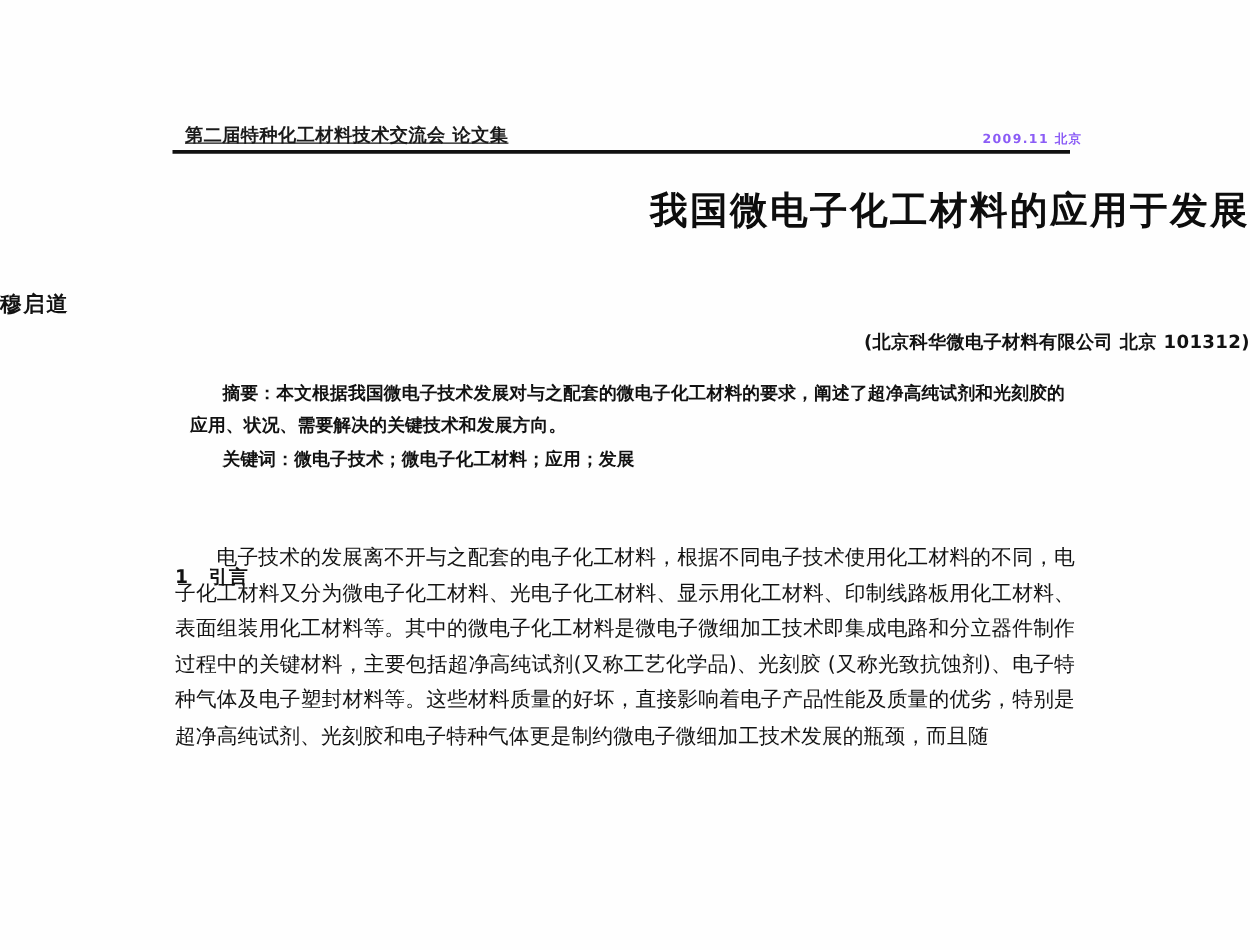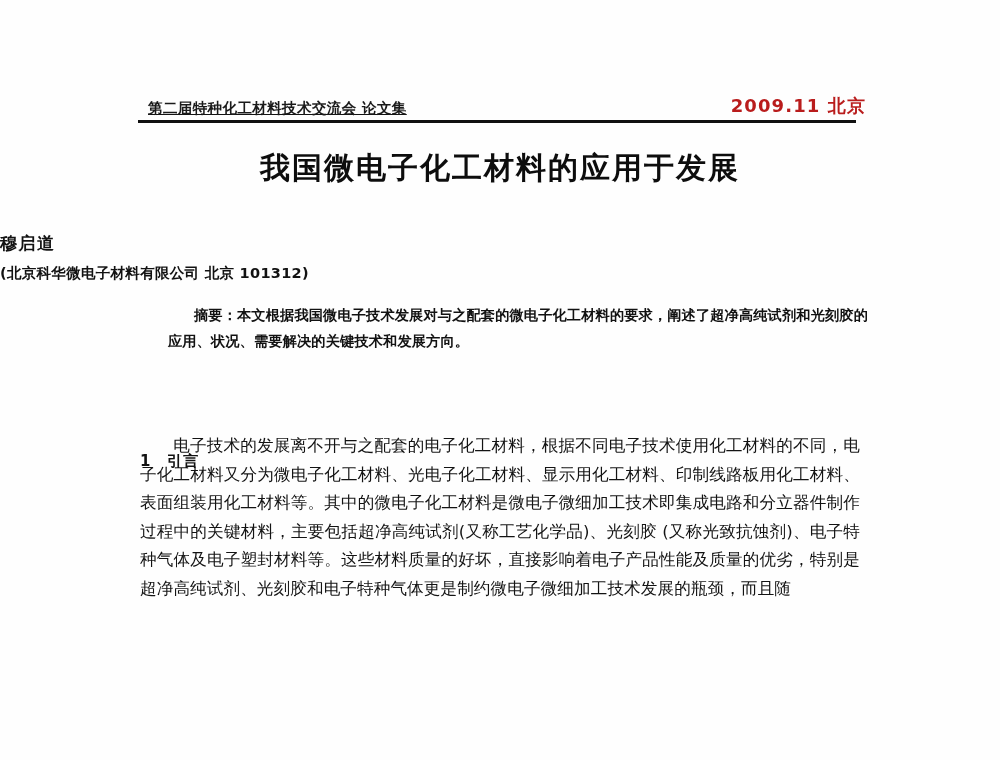--- a/index.html
+++ b/index.html
@@ -42,42 +42,42 @@
     font-weight: 700;
     letter-spacing: 0.4px;
     color: #1a1a1a;
     white-space: nowrap;
   }
   .runhead-date {
     position: absolute;
     right: 0;
     bottom: 0;
     font-family: "DejaVu Sans", sans-serif;
-    font-size: 18px;
+    font-size: 10px;
     font-weight: 700;
     letter-spacing: 1.1px;
-    color: #b91c1c;
+    color: #8b5cf6;
     white-space: nowrap;
   }
   .rule {
     position: absolute;
     left: 138px;
     top: 120px;
     width: 718px;
     height: 3px;
     background: #111;
   }
 
   
   .doc-title {
     position: absolute;
     left: 0;
     top: 148px;
     width: 1000px;
-    text-align: center;
+    text-align: right;
     font-family: "DejaVu Sans", sans-serif;
     font-size: 30px;
     font-weight: 700;
     letter-spacing: 2px;
     color: #0d0d0d;
   }
   .author {
     position: absolute;
     left: 0;
     top: 232px;
@@ -85,30 +85,30 @@
     text-align: left;
     font-size: 17px;
     font-weight: 700;
     letter-spacing: 1.5px;
   }
   .affiliation {
     position: absolute;
     left: 0;
     top: 264px;
     width: 1000px;
-    text-align: left;
+    text-align: right;
     font-size: 14.5px;
     font-weight: 700;
     letter-spacing: 0.3px;
   }
 
   
   .abstract {
     position: absolute;
-    left: 168px;
+    left: 152px;
     top: 302px;
     width: 700px;
     font-size: 14.2px;
     font-weight: 700;
     line-height: 26px;
     text-align: justify;
     text-justify: inter-character;
     letter-spacing: 0.15px;
     font-family: Liberation Serif, serif;
   }
@@ -169,20 +169,23 @@
   <div class="doc-title">我国微电子化工材料的应用于发展</div>
 
   <div class="author">穆启道</div>
 
   <div class="affiliation">(北京科华微电子材料有限公司    北京    101312)</div>
 
   <div class="abstract">
     <span class="ind"></span><span>摘要：</span><span>本文根据我国微电子技术发展对与之配套的微电子化工材料的要求，阐述了超净高纯试剂和光刻胶的应用、状况、需要解决的关键技术和发展方向。</span>
   </div>
 
+  <div class="keywords">
+    <span class="ind"></span><span>关键词：</span><span>微电子技术；微电子化工材料；应用；发展</span>
+  </div>
 
   <div class="section-head">
     <span>1</span>
     <span style="display:inline-block;width:9px"></span><span>引言</span>
   </div>
 
   <div class="body-text">
     <p class="clipped">电子技术的发展离不开与之配套的电子化工材料，根据不同电子技术使用化工材料的不同，电子化工材料又分为微电子化工材料、光电子化工材料、显示用化工材料、印制线路板用化工材料、表面组装用化工材料等。其中的微电子化工材料是微电子微细加工技术即集成电路和分立器件制作过程中的关键材料，主要包括超净高纯试剂(又称工艺化学品)、光刻胶 (又称光致抗蚀剂)、电子特种气体及电子塑封材料等。这些材料质量的好坏，直接影响着电子产品性能及质量的优劣，特别是超净高纯试剂、光刻胶和电子特种气体更是制约微电子微细加工技术发展的瓶颈，而且随</p>
   </div>
 

